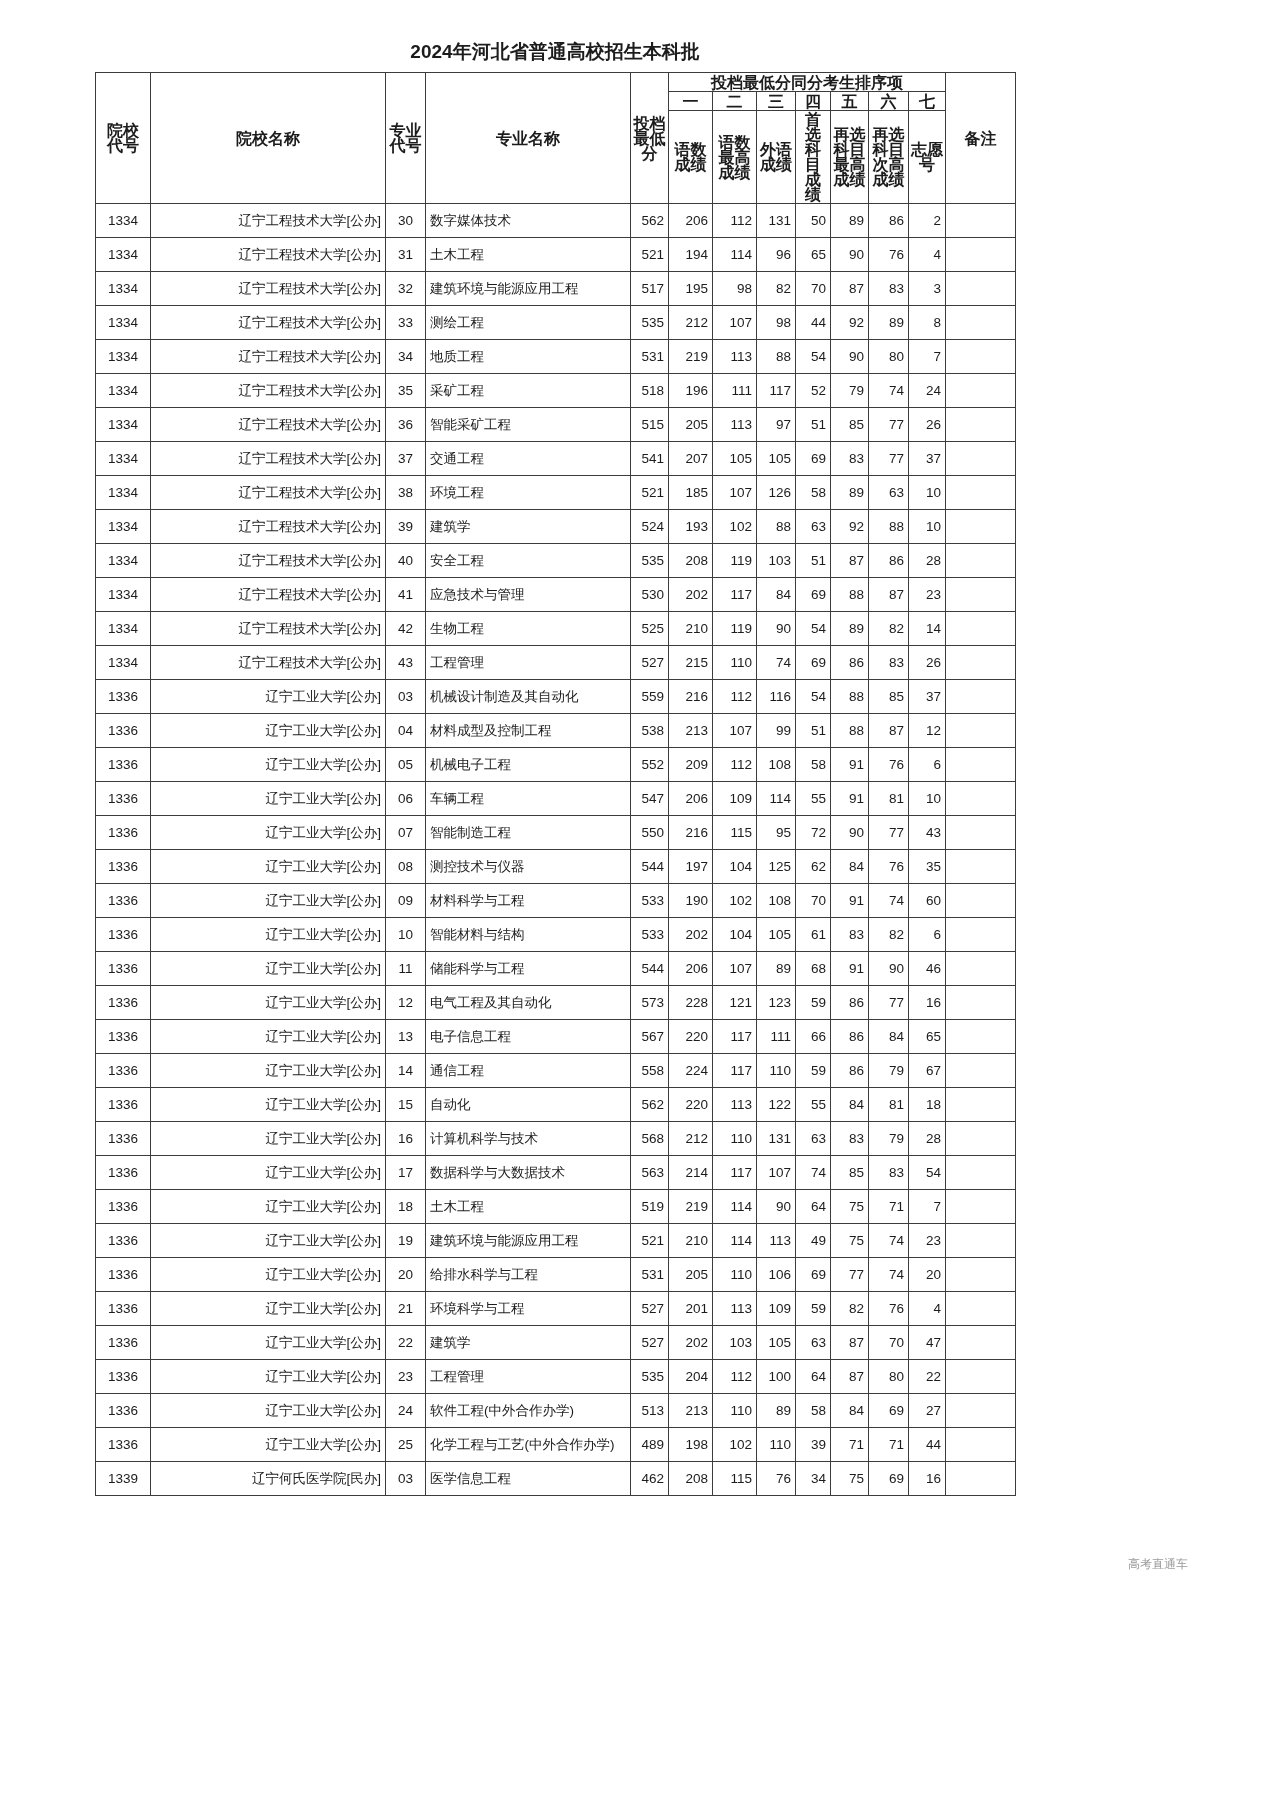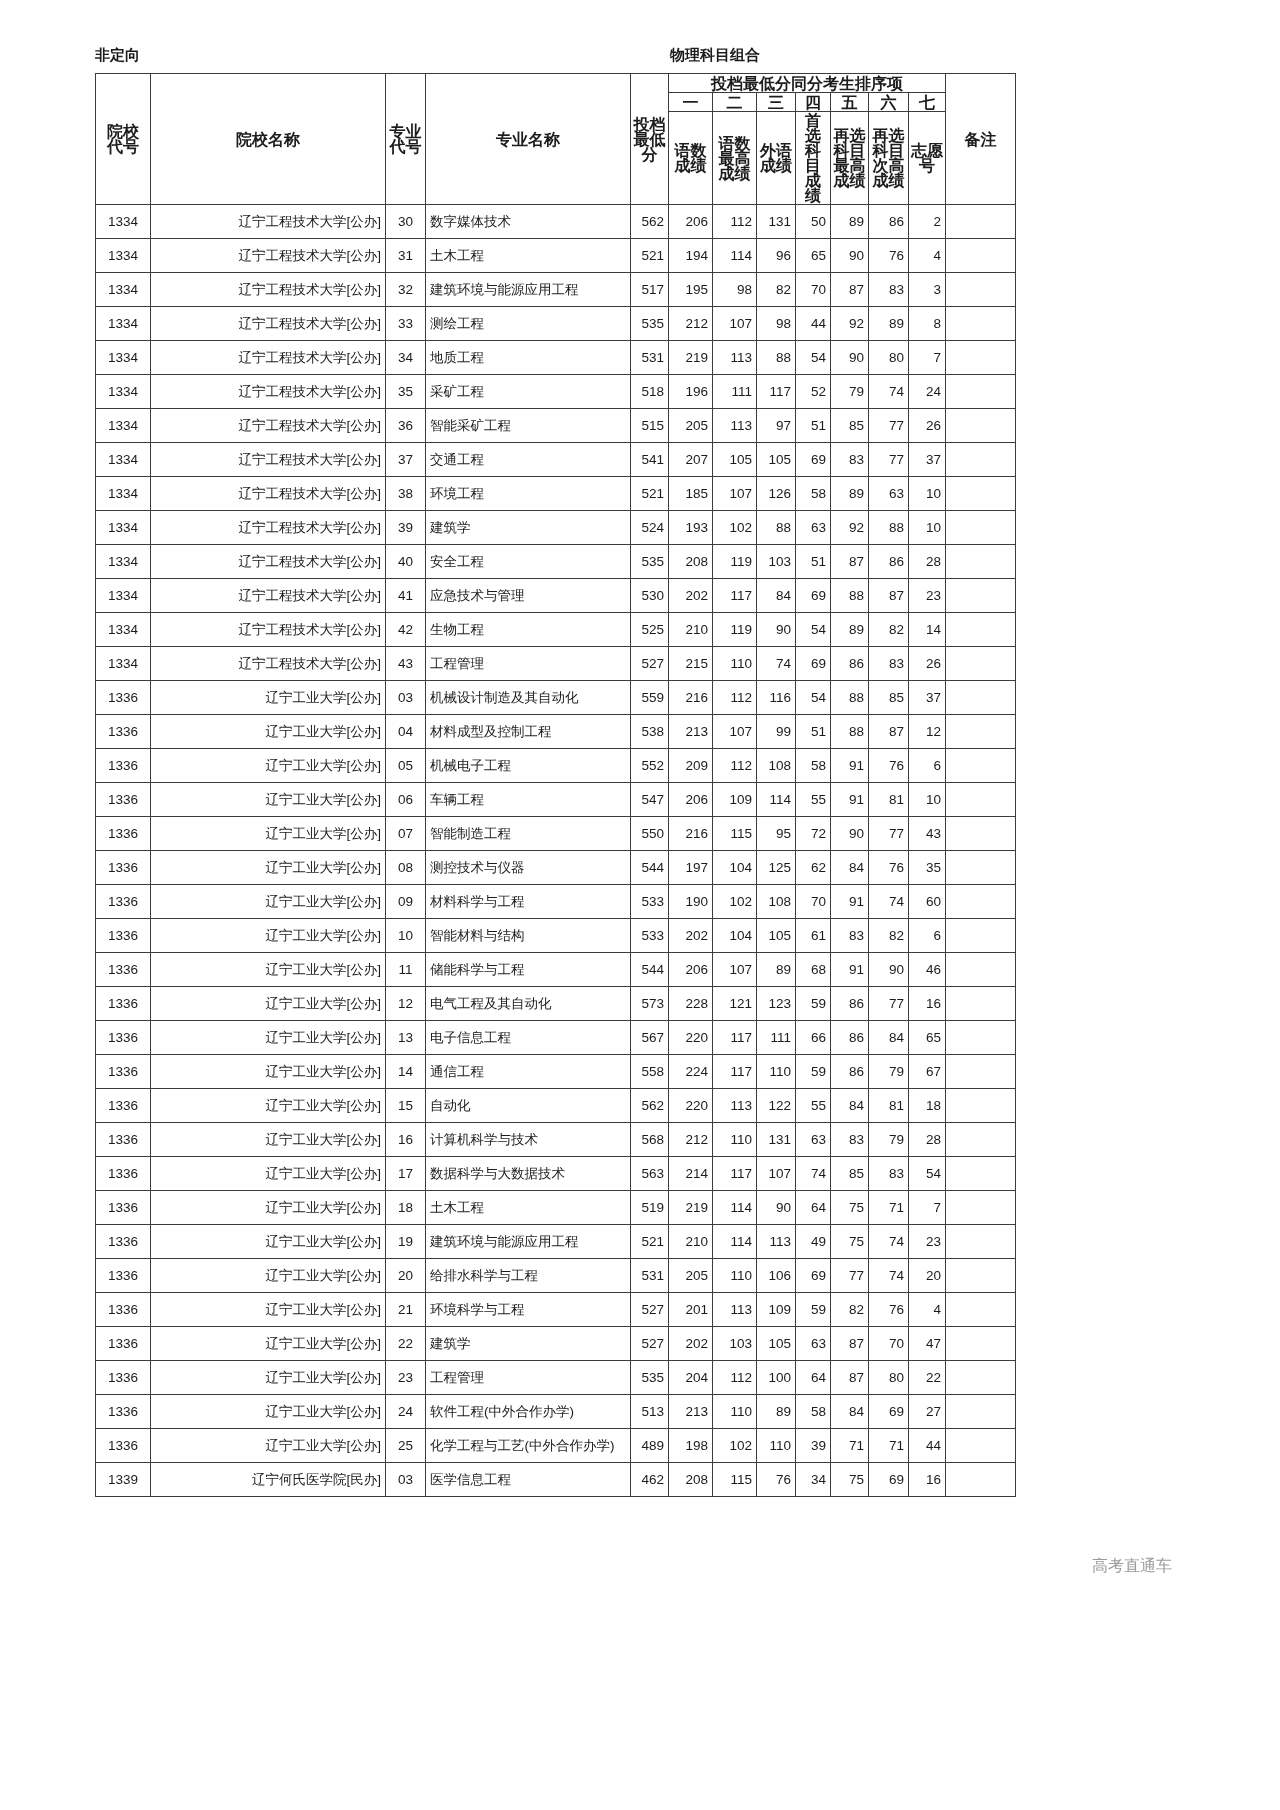--- a/index.html
+++ b/index.html
@@ -21,35 +21,32 @@
   tr.hr3 { height:62px; }
   .grid tbody td { height:34px; font-size:13.5px; vertical-align:middle; padding:2px 4px; white-space:nowrap; }
   td.c0 { text-align:center; padding-left:7px; }
   td.c1 { text-align:right; padding-left:7px; }
   td.c2 { text-align:center; }
   td.c3 { text-align:left; padding-left:7px; }
   td.c4 { text-align:right; padding-right:6px; }
   td.c5, td.c6, td.c7, td.c8, td.c9, td.c10, td.c11 { text-align:right; padding-right:9px; }
   td.c12 { text-align:center; }
   .footer-row { margin-top:29px; text-align:center; font-size:13px; }
-  .watermark { position:absolute; right:108px; top:1556px; font-size:16px; color:#9b9b9b; }
+  .watermark { position:absolute; right:92px; top:1556px; font-size:12px; color:#9b9b9b; }
 </style>
 </head>
 <body>
 
 <div class="page">
   <div class="content">
 
     <div class="title-block">
+      <div class="title-line">2024年河北省普通高校招生本科批</div>
     </div>
 
-    <div class="section-row">
-      <span class="section-left">非定向</span>
-      <span class="section-right">物理科目组合</span>
-    </div>
 
     <table class="grid">
       <colgroup>
         <col style="width:55px">
           <col style="width:235px">
           <col style="width:40px">
           <col style="width:205px">
           <col style="width:38px">
         <col style="width:44px">
           <col style="width:44px">

